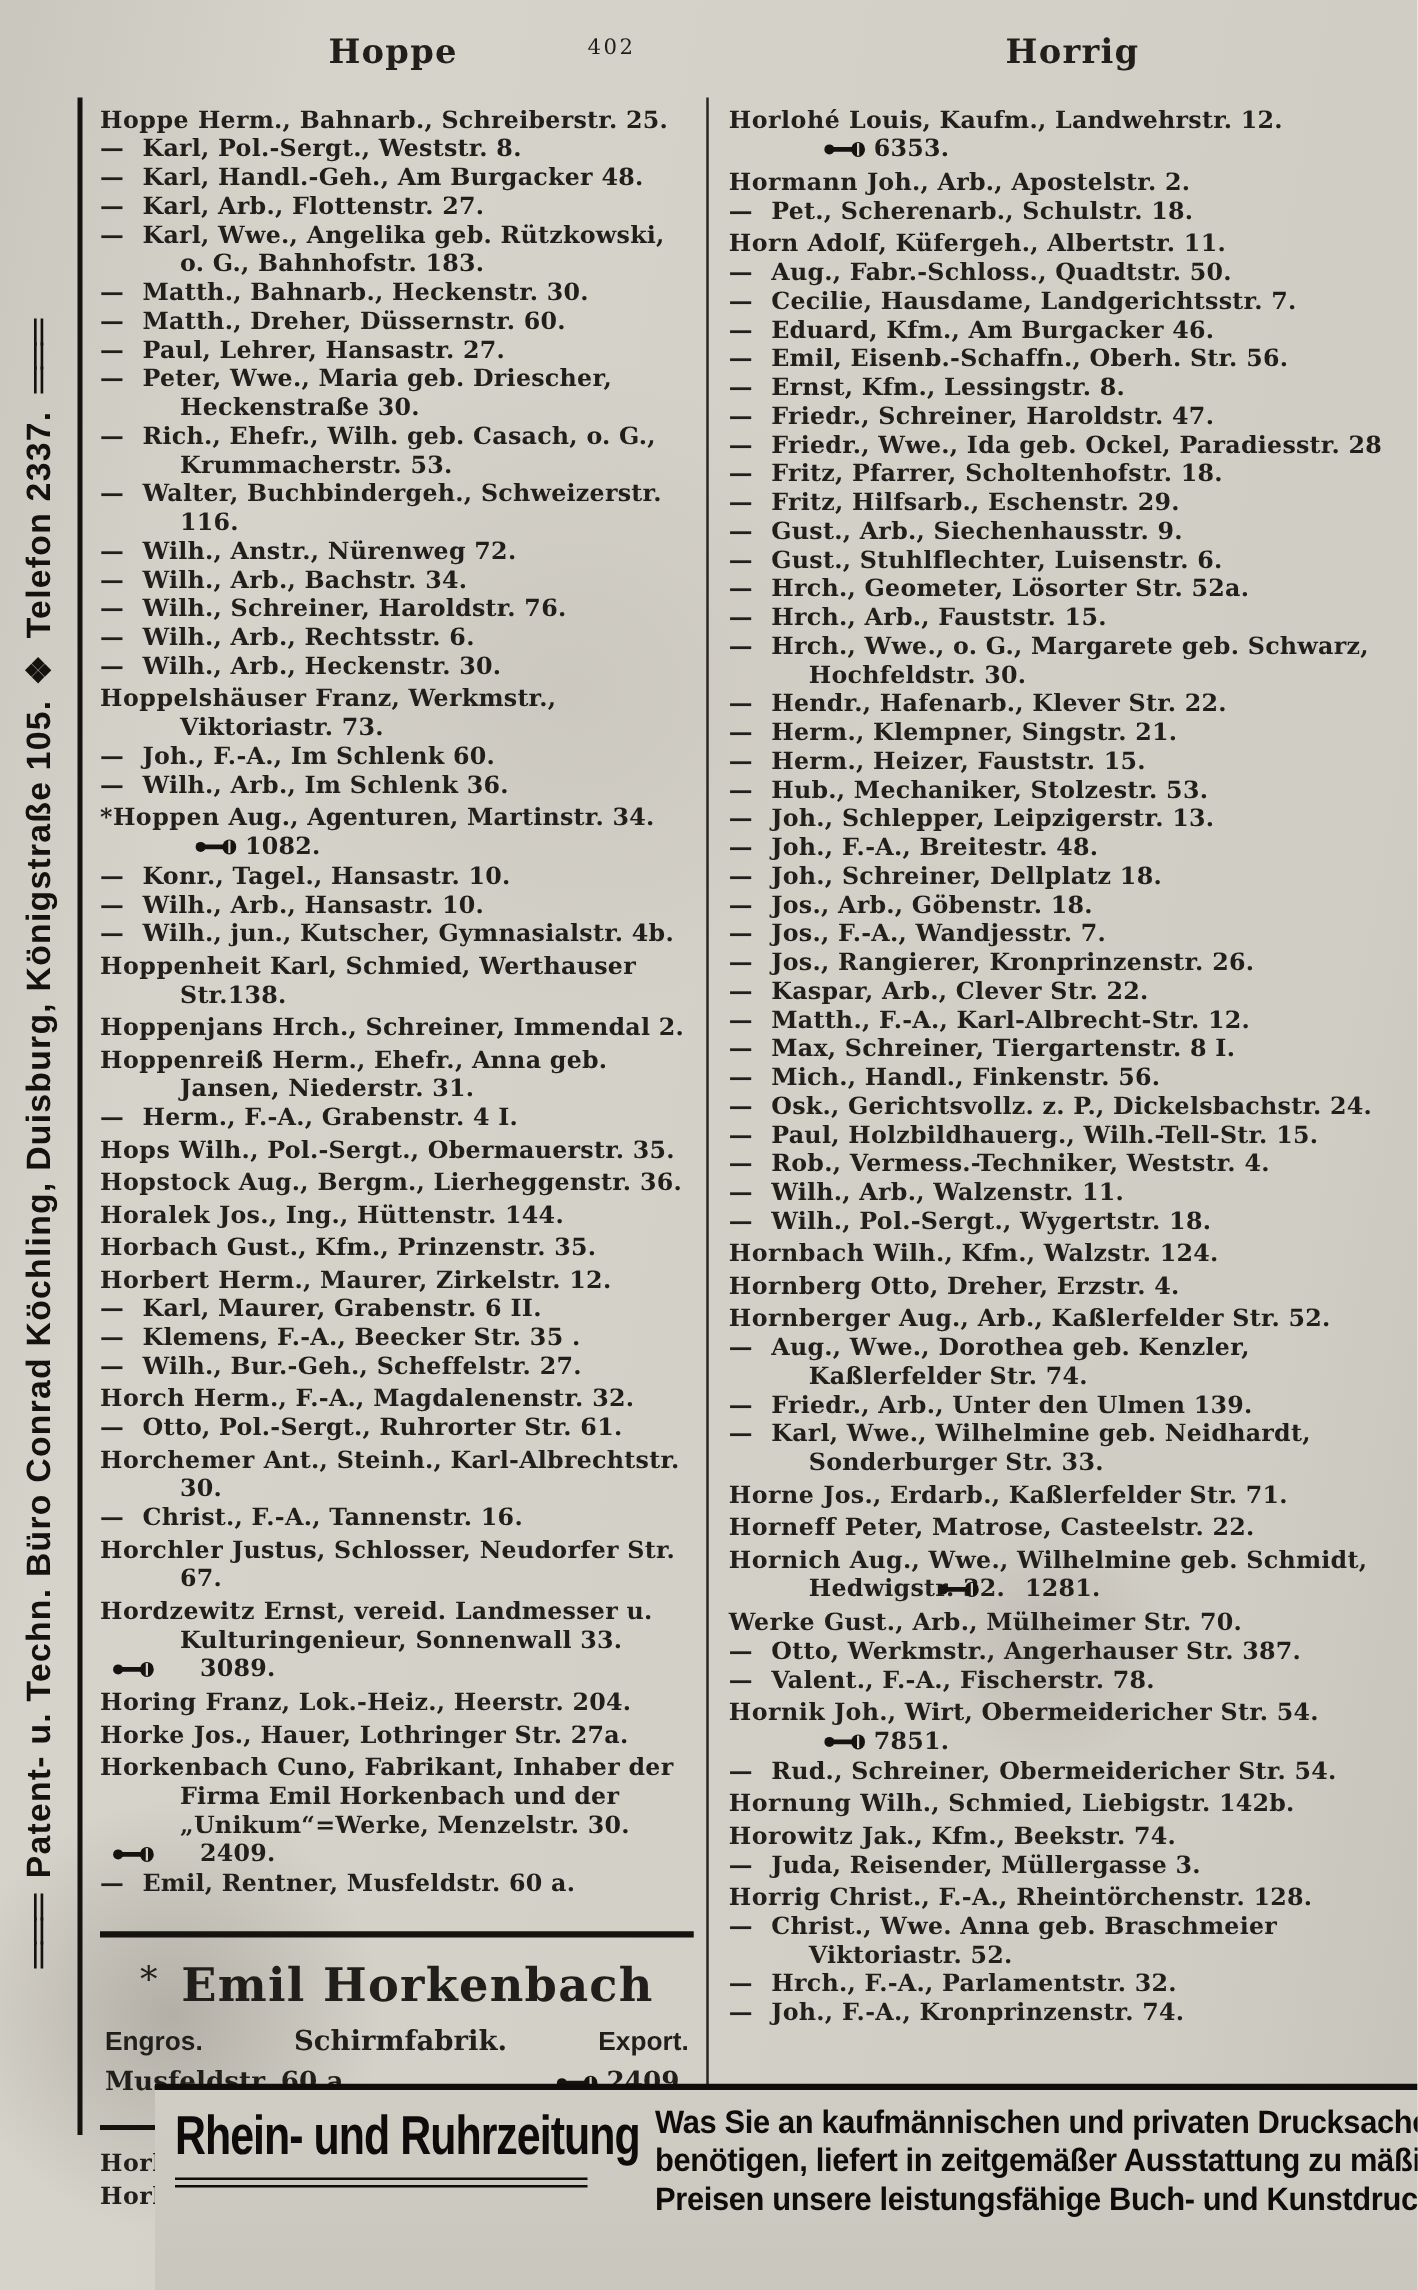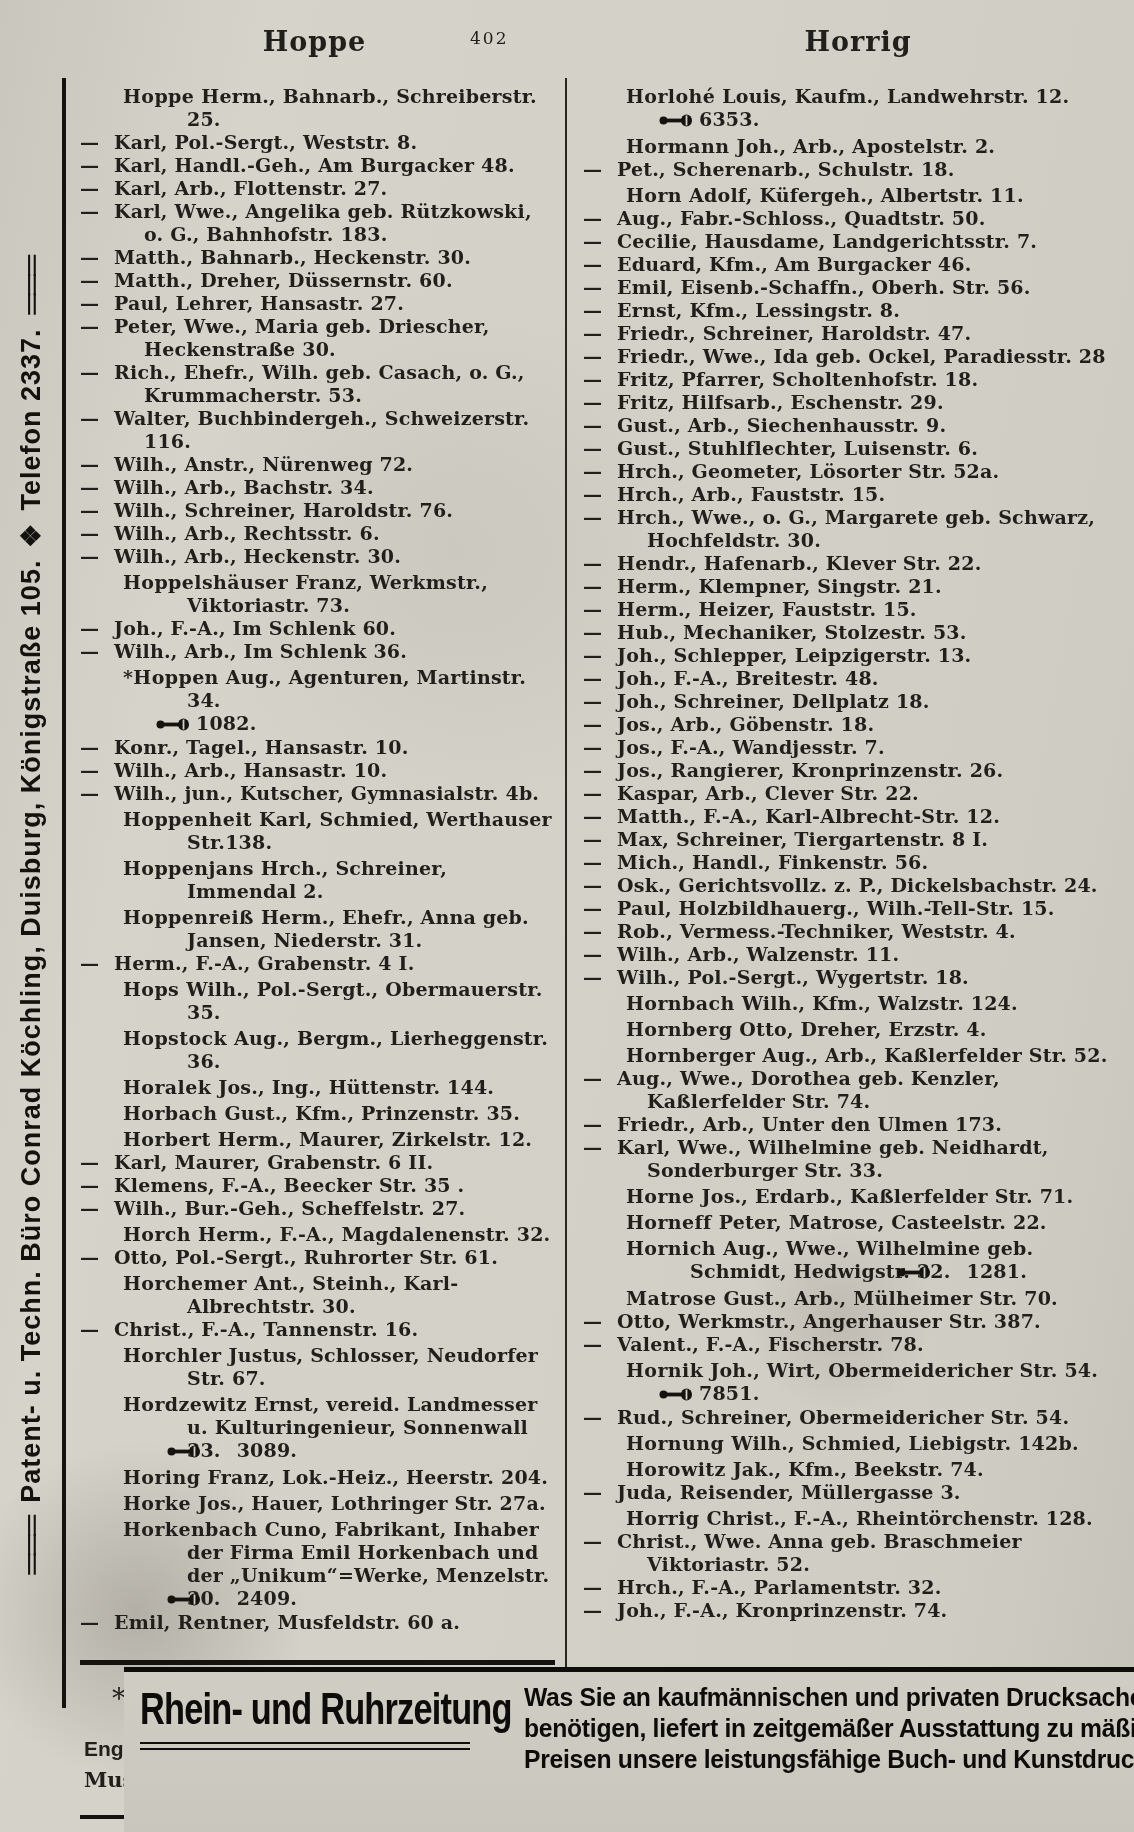--- a/index.html
+++ b/index.html
@@ -46,21 +46,21 @@
   .col-left{
     width:505px;flex:0 0 505px;border-left:4px solid #15130f;border-right:2px solid #2a2721;
     padding:4px 8px 0 14px;
   }
   .col-right{flex:1;padding:4px 6px 0 16px;}
 
   .entry{
     font-size:19px;line-height:23px;font-weight:600;
     padding-left:64px;text-indent:-64px;letter-spacing:.2px;
   }
-  .entry.has-lead{margin-top:3px;margin-left:43px;}
+  .entry.has-lead{margin-top:3px;}
   .entry .lead{font-weight:bold;letter-spacing:.4px;}
   .entry .dash{display:inline-block;text-indent:0;width:34px;}
   .phone-line{padding-left:66px;text-indent:0;}
   .phone-wrap{white-space:nowrap;}
   .phone-icon{display:inline-block;vertical-align:-1px;margin:0 6px 0 10px;}
 
   
   .adbox{margin:26px 2px 10px 0;border-top:5px solid #15130f;border-bottom:4px solid #15130f;
     padding:16px 4px 22px 4px;}
   .adbox-title{
@@ -269,33 +269,33 @@
             <div class="entry"><span class="dash">—</span><span>Mich., Handl., Finkenstr. 56.</span></div>
             <div class="entry"><span class="dash">—</span><span>Osk., Gerichtsvollz. z. P., Dickelsbachstr. 24.</span></div>
             <div class="entry"><span class="dash">—</span><span>Paul, Holzbildhauerg., Wilh.-Tell-Str. 15.</span></div>
             <div class="entry"><span class="dash">—</span><span>Rob., Vermess.-Techniker, Weststr. 4.</span></div>
             <div class="entry"><span class="dash">—</span><span>Wilh., Arb., Walzenstr. 11.</span></div>
             <div class="entry"><span class="dash">—</span><span>Wilh., Pol.-Sergt., Wygertstr. 18.</span></div>
             <div class="entry has-lead"><span class="lead">Hornbach </span><span>Wilh., Kfm., Walzstr. 124.</span></div>
             <div class="entry has-lead"><span class="lead">Hornberg </span><span>Otto, Dreher, Erzstr. 4.</span></div>
             <div class="entry has-lead"><span class="lead">Hornberger </span><span>Aug., Arb., Kaßlerfelder Str. 52.</span></div>
             <div class="entry"><span class="dash">—</span><span>Aug., Wwe., Dorothea geb. Kenzler, Kaßlerfelder Str. 74.</span></div>
-            <div class="entry"><span class="dash">—</span><span>Friedr., Arb., Unter den Ulmen 173.</span></div>
+            <div class="entry"><span class="dash">—</span><span>Friedr., Arb., Unter den Ulmen 139.</span></div>
             <div class="entry"><span class="dash">—</span><span>Karl, Wwe., Wilhelmine geb. Neidhardt, Sonderburger Str. 33.</span></div>
             <div class="entry has-lead"><span class="lead">Horne </span><span>Jos., Erdarb., Kaßlerfelder Str. 71.</span></div>
             <div class="entry has-lead"><span class="lead">Horneff </span><span>Peter, Matrose, Casteelstr. 22.</span></div>
             <div class="entry has-lead"><span class="lead">Hornich </span><span>Aug., Wwe., Wilhelmine geb. Schmidt, Hedwigstr. 32.</span><span class="phone-wrap"><span class="phone-icon"><svg width="34" height="13" viewBox="0 0 34 13">
                     <g fill="#15130f">
                       <circle cx="4.5" cy="6.5" r="4"></circle>
                       <rect x="6" y="4.6" width="18" height="3.8"></rect>
                       <ellipse cx="27.5" cy="6.5" rx="5.5" ry="6"></ellipse>
                     </g>
                     <rect x="26.6" y="1.5" width="1.8" height="10" fill="#d3d0c8"></rect>
                   </svg></span><span>1281.</span></span></div>
-            <div class="entry has-lead"><span class="lead">Matrose </span><span>Gust., Arb., Mülheimer Str. 70.</span></div>
+            <div class="entry has-lead"><span class="lead">Werke </span><span>Gust., Arb., Mülheimer Str. 70.</span></div>
             <div class="entry"><span class="dash">—</span><span>Otto, Werkmstr., Angerhauser Str. 387.</span></div>
             <div class="entry"><span class="dash">—</span><span>Valent., F.-A., Fischerstr. 78.</span></div>
             <div class="entry has-lead"><span class="lead">Hornik </span><span>Joh., Wirt, Obermeidericher Str. 54.</span></div>
             <div class="entry phone-line"><span class="phone-icon"><svg width="34" height="13" viewBox="0 0 34 13">
                   <g fill="#15130f">
                     <circle cx="4.5" cy="6.5" r="4"></circle>
                     <rect x="6" y="4.6" width="18" height="3.8"></rect>
                     <ellipse cx="27.5" cy="6.5" rx="5.5" ry="6"></ellipse>
                   </g>
                   <rect x="26.6" y="1.5" width="1.8" height="10" fill="#d3d0c8"></rect>

